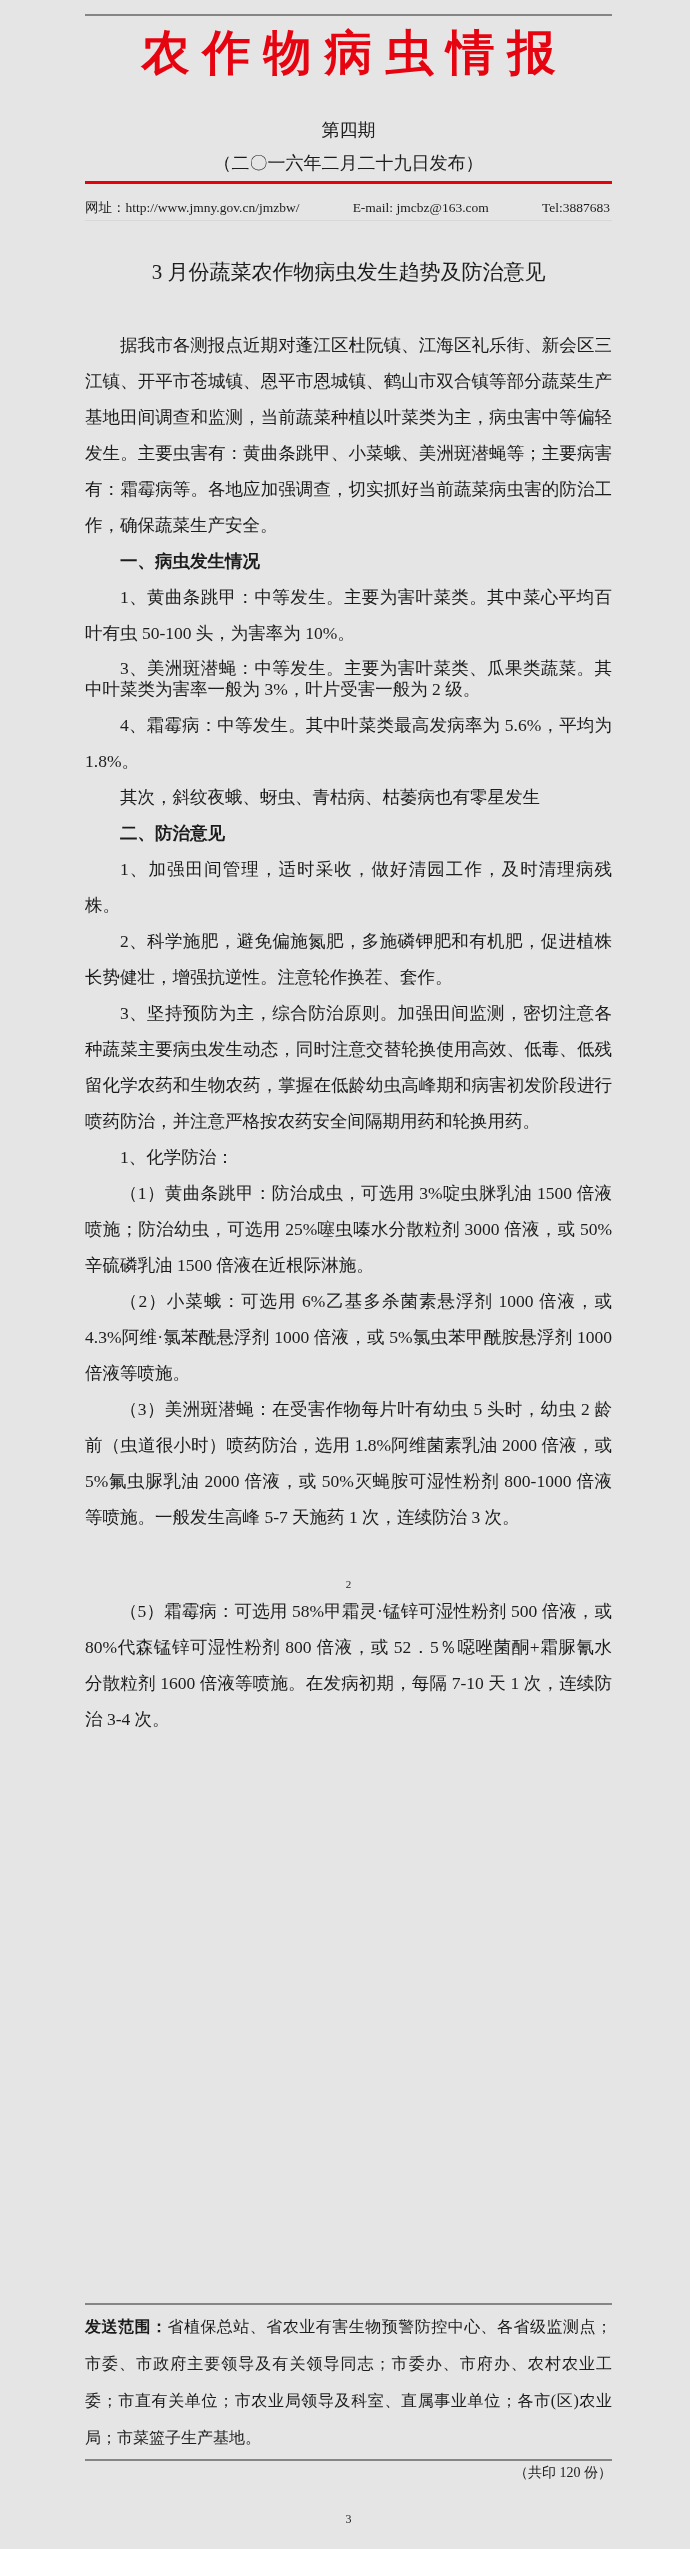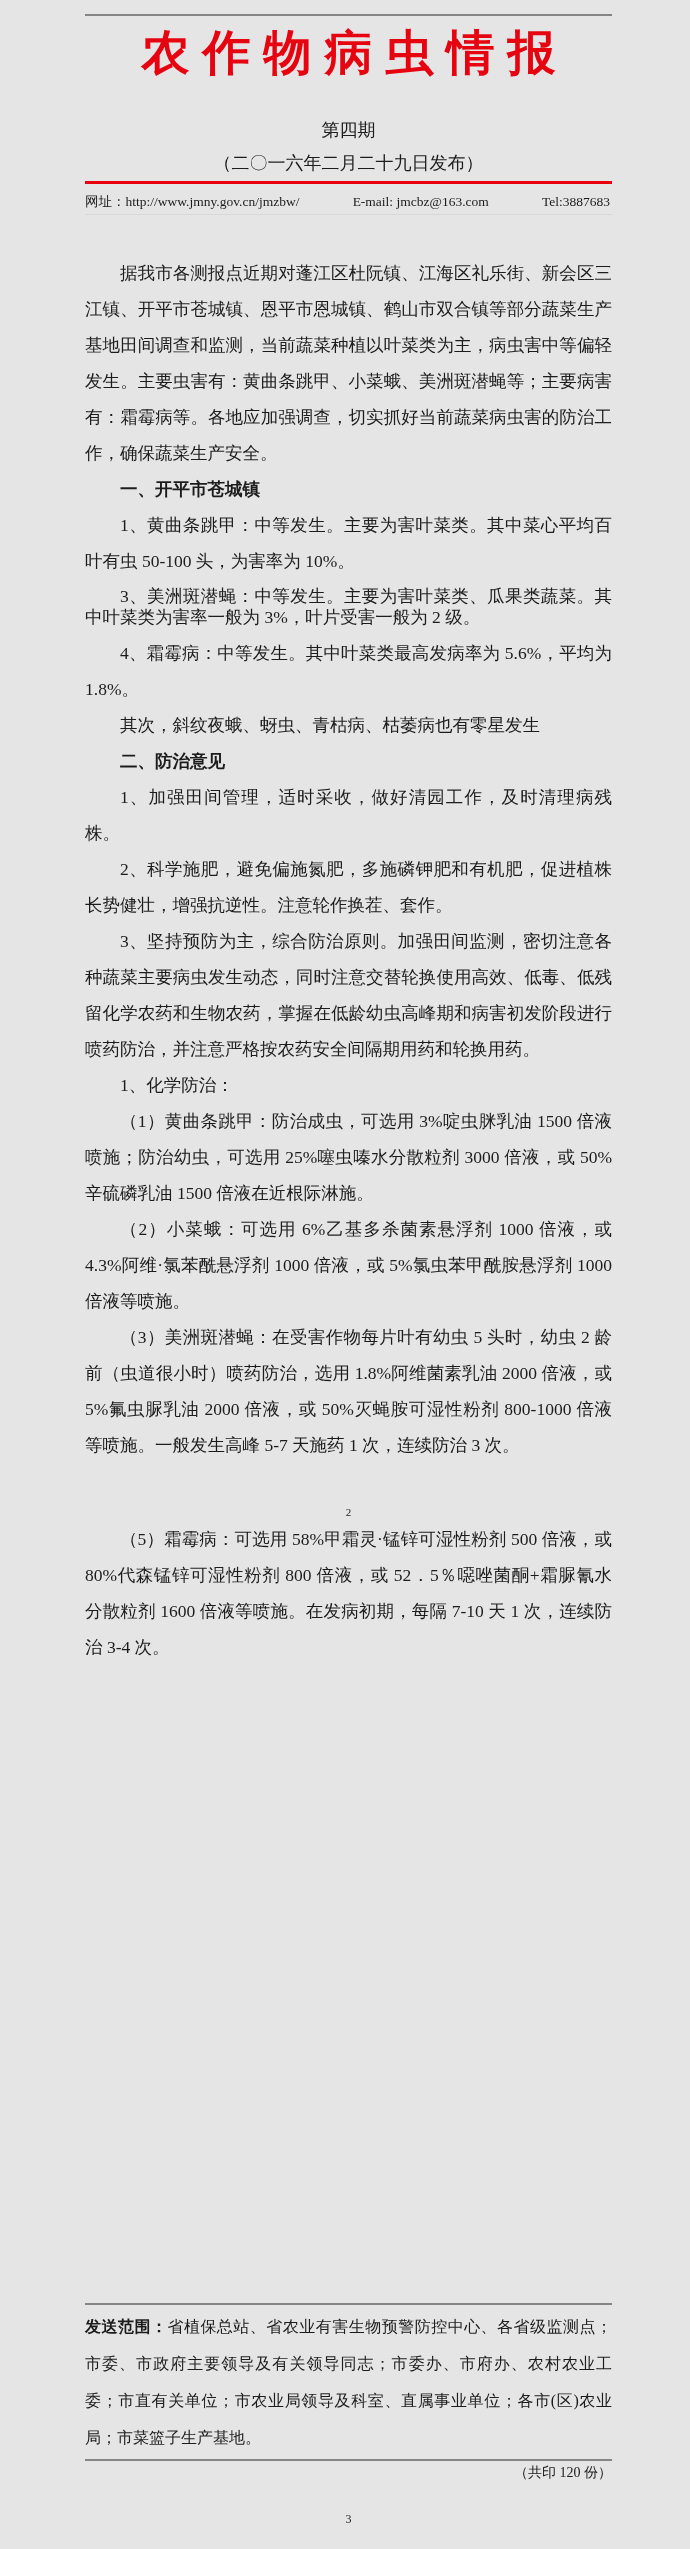--- a/index.html
+++ b/index.html
@@ -14,21 +14,21 @@
     margin:8px 0 0;text-align:center;color:#e60411;font-size:48px;font-weight:bold;
     letter-spacing:13px;text-indent:13px;line-height:58px;white-space:nowrap;
   }
   .issue{margin-top:36px;text-align:center;font-size:18px;line-height:24px;}
   .pubdate{margin-top:9px;text-align:center;font-size:18px;line-height:24px;}
   .org-row{margin-top:12px;display:flex;justify-content:space-between;align-items:center;}
   .orgs .org{font-size:16px;line-height:30px;}
   .address{font-size:17px;margin-right:24px;white-space:nowrap;}
   .rule-red{margin-top:6px;height:3px;background:#e8000d;}
   .contact-row{
-    margin-top:7px;display:flex;justify-content:space-between;align-items:baseline;
+    margin-top:13px;display:flex;justify-content:space-between;align-items:baseline;
     font-size:13.5px;line-height:22px;padding:0 2px 1px 0;border-bottom:1px solid #d8d8d8;
     font-family:"Liberation Serif","DejaVu Serif",serif;
   }
   .article-title{margin:36px 0 0;text-align:center;font-size:21px;font-weight:normal;line-height:30px;}
   p.body{margin:0;font-size:17.5px;line-height:36px;text-align:justify;text-indent:2em;}
   p.first{margin-top:40px;}
   .sec-heading{margin:0;font-size:17.5px;line-height:36px;font-weight:bold;text-indent:2em;text-align:left;}
   p.tight{line-height:21px;margin-top:7px;margin-bottom:7px;}
   .page2-marker{margin:42px 0 0;text-align:center;font-size:11px;line-height:14px;color:#222;}
   p.after-marker{margin-top:2px;}
@@ -54,24 +54,25 @@
 
 
   <div class="rule-red"></div>
 
   <div class="contact-row">
     <span>网址：http://www.jmny.gov.cn/jmzbw/</span>
     <span>E-mail: jmcbz@163.com</span>
     <span>Tel:3887683</span>
   </div>
 
+  <h2 class="article-title">3 月份蔬菜农作物病虫发生趋势及防治意见</h2>
 
   <p class="body first">据我市各测报点近期对蓬江区杜阮镇、江海区礼乐街、新会区三江镇、开平市苍城镇、恩平市恩城镇、鹤山市双合镇等部分蔬菜生产基地田间调查和监测，当前蔬菜种植以叶菜类为主，病虫害中等偏轻发生。主要虫害有：黄曲条跳甲、小菜蛾、美洲斑潜蝇等；主要病害有：霜霉病等。各地应加强调查，切实抓好当前蔬菜病虫害的防治工作，确保蔬菜生产安全。</p>
 
-  <h3 class="sec-heading">一、开平市苍城镇</h3>
+  <h3 class="sec-heading">一、病虫发生情况</h3>
 
   <p class="body">1、黄曲条跳甲：中等发生。主要为害叶菜类。其中菜心平均百叶有虫 50-100 头，为害率为 10%。</p>
   <p class="body tight">3、美洲斑潜蝇：中等发生。主要为害叶菜类、瓜果类蔬菜。其中叶菜类为害率一般为 3%，叶片受害一般为 2 级。</p>
   <p class="body">4、霜霉病：中等发生。其中叶菜类最高发病率为 5.6%，平均为 1.8%。</p>
   <p class="body">其次，斜纹夜蛾、蚜虫、青枯病、枯萎病也有零星发生</p>
 
   <h3 class="sec-heading">二、防治意见</h3>
 
   <p class="body">1、加强田间管理，适时采收，做好清园工作，及时清理病残株。</p>
   <p class="body">2、科学施肥，避免偏施氮肥，多施磷钾肥和有机肥，促进植株长势健壮，增强抗逆性。注意轮作换茬、套作。</p>

